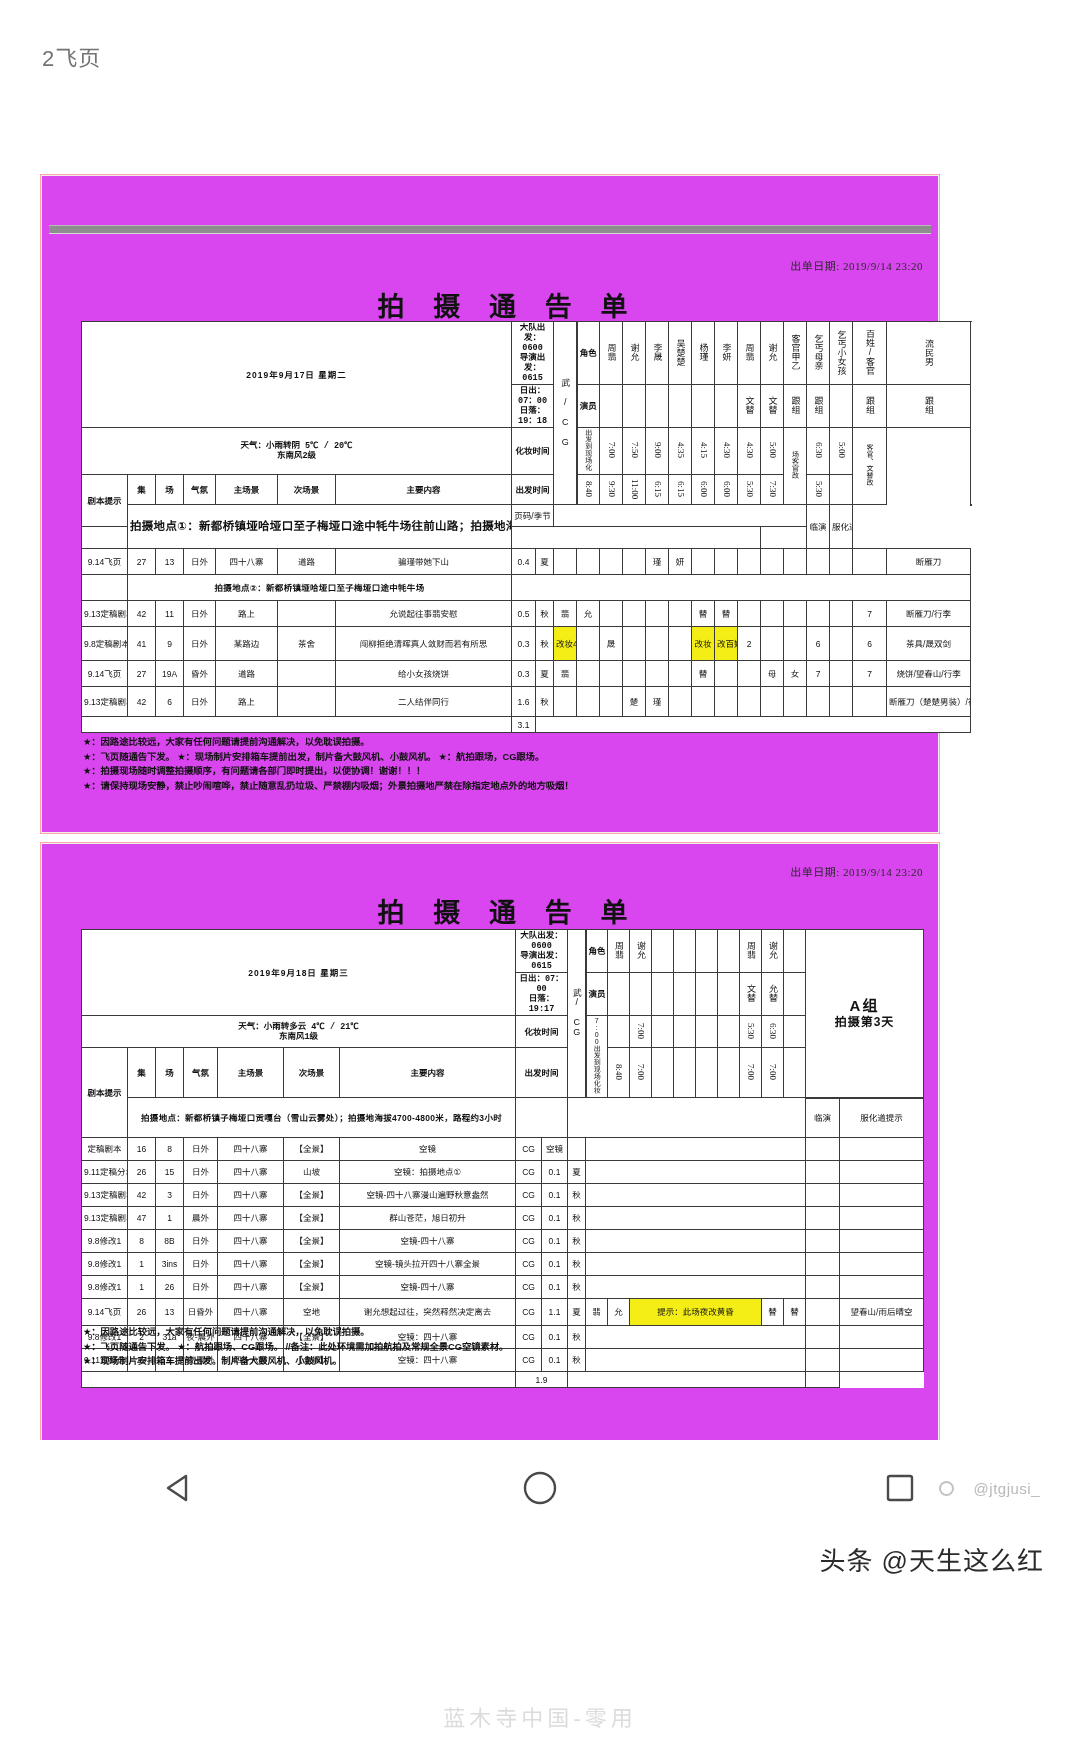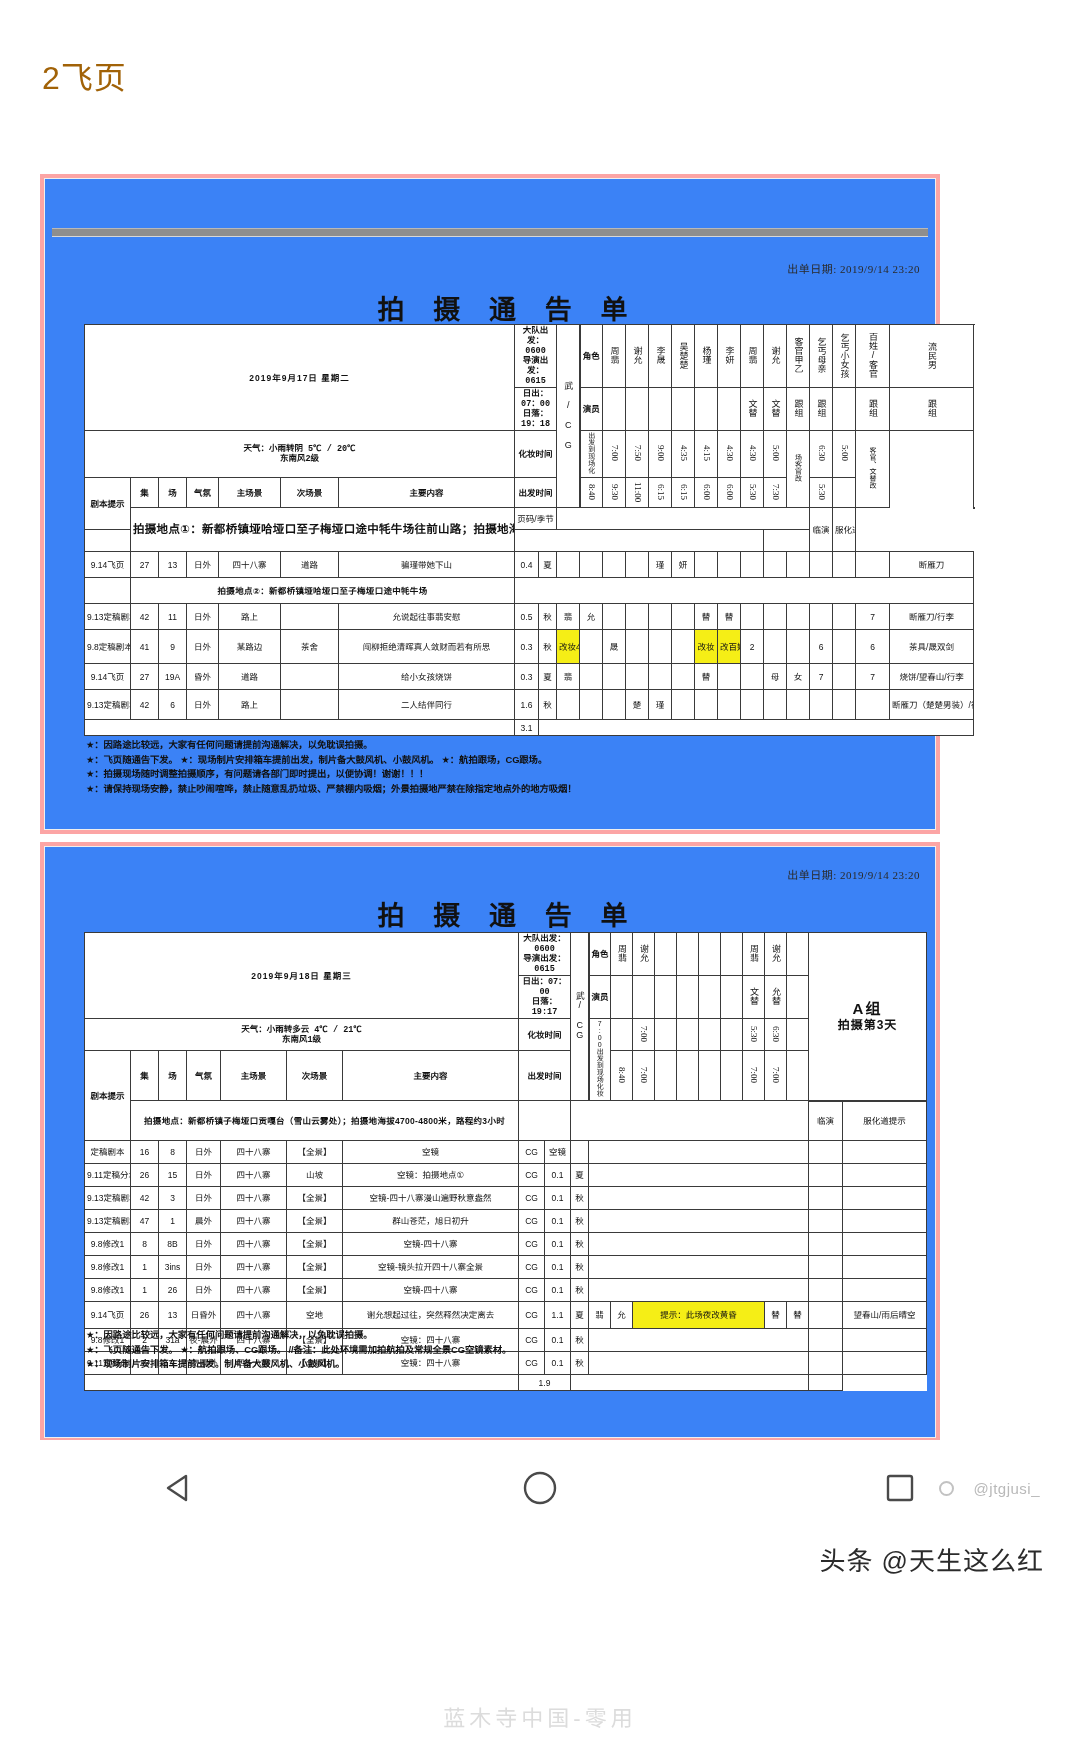--- a/index.html
+++ b/index.html
@@ -12,33 +12,33 @@
   #screen {
     position: relative;
     width: 1080px; height: 1755px;
     background: #ffffff;
     overflow: hidden;
   }
 
   
   .page-heading {
     position: absolute;
-    left: 42px; top: 52px;
+    left: 42px; top: 40px;
     font-family: "Liberation Sans", "DejaVu Sans", sans-serif;
-    font-size: 32px;
+    font-size: 22px;
     letter-spacing: 1px;
-    color: #a16207;
+    color: #737373;
     font-weight: 400;
   }
 
   
   .sheet {
     position: absolute;
-    background: #3b82f6;
-    border: 4px solid #fca5a5;
+    background: #d946ef;
+    border: 1px solid #fca5a5;
     box-shadow: 0 0 0 1px #efefef inset;
   }
   #sheet1 { left: 40px; top: 174px; width: 900px; height: 660px; }
   #sheet2 { left: 40px; top: 842px; width: 900px; height: 600px; }
 
   .grayband {
     position: absolute;
     left: 8px; right: 8px; top: 50px;
     height: 9px;
     background: #8e8e8e;

